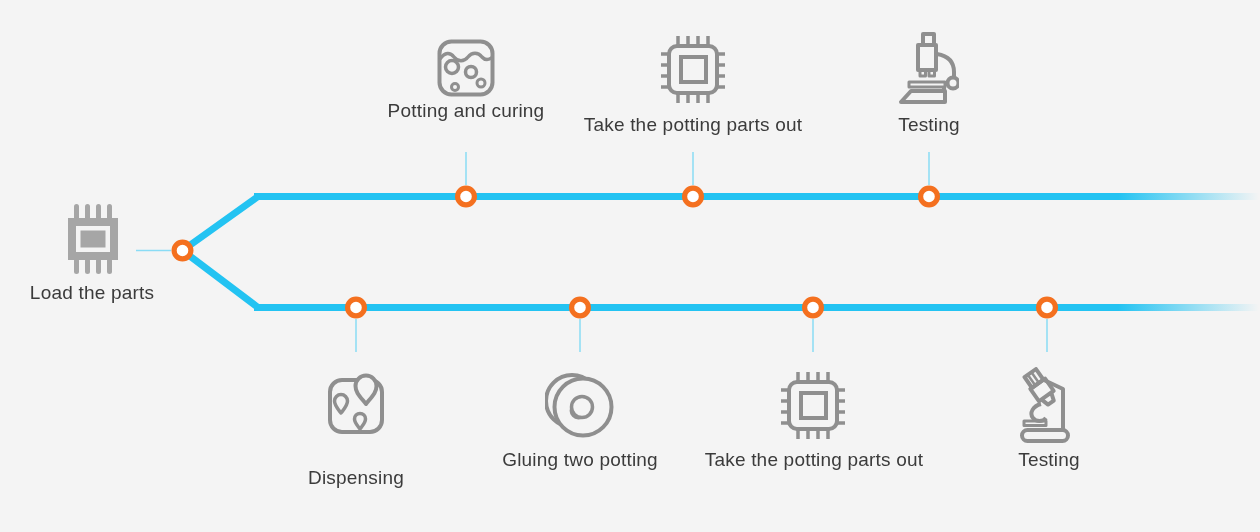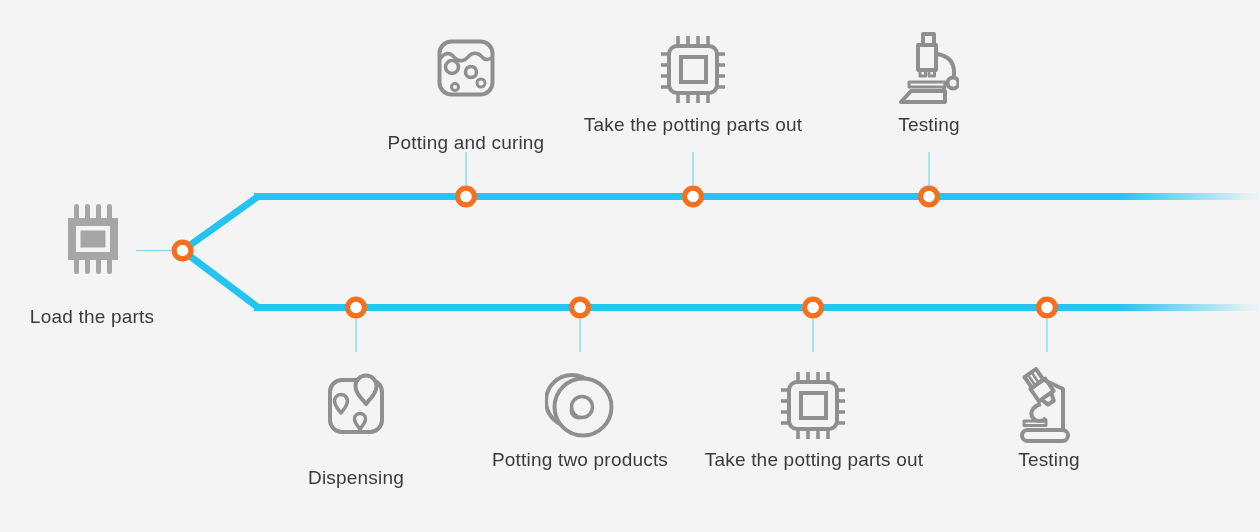--- a/index.html
+++ b/index.html
@@ -165,23 +165,23 @@
     <use href="#sym-chip-filled" x="67" y="203" width="52" height="72"></use>
     <use href="#sym-potting" x="437" y="39" width="58" height="58"></use>
     <use href="#sym-chip-outline" x="659" y="34" width="68" height="70"></use>
     <use href="#sym-microscope" x="897" y="30" width="62" height="76"></use>
     <use href="#sym-map-pins" x="327" y="371" width="60" height="66"></use>
     <use href="#sym-discs" x="545" y="370" width="70" height="70"></use>
     <use href="#sym-chip-outline" x="779" y="370" width="68" height="70"></use>
     <use href="#sym-microscope-tilted" x="1019" y="367" width="56" height="78"></use>
   </svg>
 
-  <div class="step-label" style="left:92px;top:282px;margin-top:24px;">Load the parts</div>
+  <div class="step-label" style="left:92px;top:282px;">Load the parts</div>
 
-  <div class="step-label" style="left:466px;top:132px;">Potting and curing</div>
+  <div class="step-label" style="left:466px;top:100px;">Potting and curing</div>
   <div class="step-label" style="left:693px;top:114px;">Take the potting parts out</div>
   <div class="step-label" style="left:929px;top:114px;">Testing</div>
 
   <div class="step-label" style="left:356px;top:467px;">Dispensing</div>
-  <div class="step-label" style="left:580px;top:449px;">Potting two products</div>
+  <div class="step-label" style="left:580px;top:449px;">Gluing two potting</div>
   <div class="step-label" style="left:814px;top:449px;">Take the potting parts out</div>
   <div class="step-label" style="left:1049px;top:449px;">Testing</div>
 </div>
 
 </body></html>

